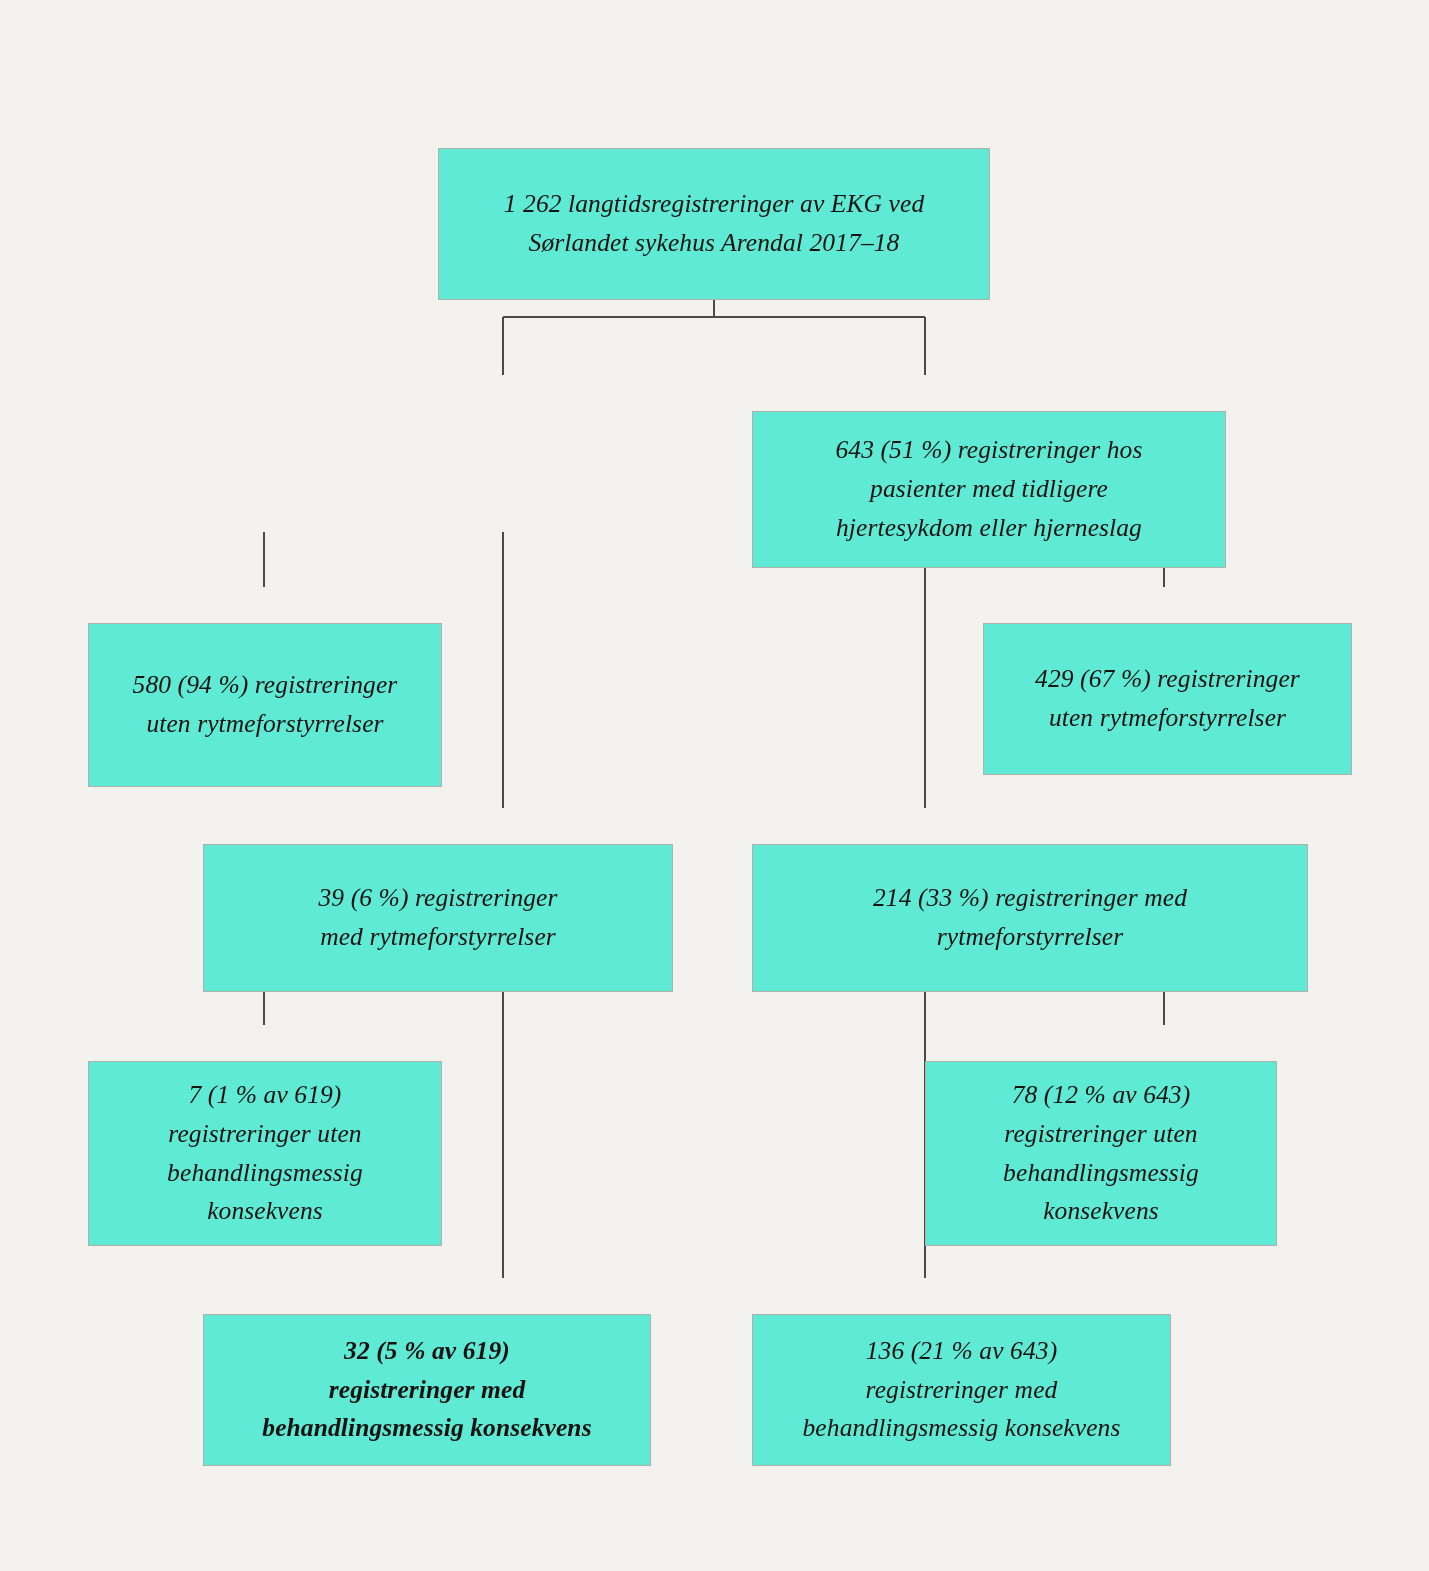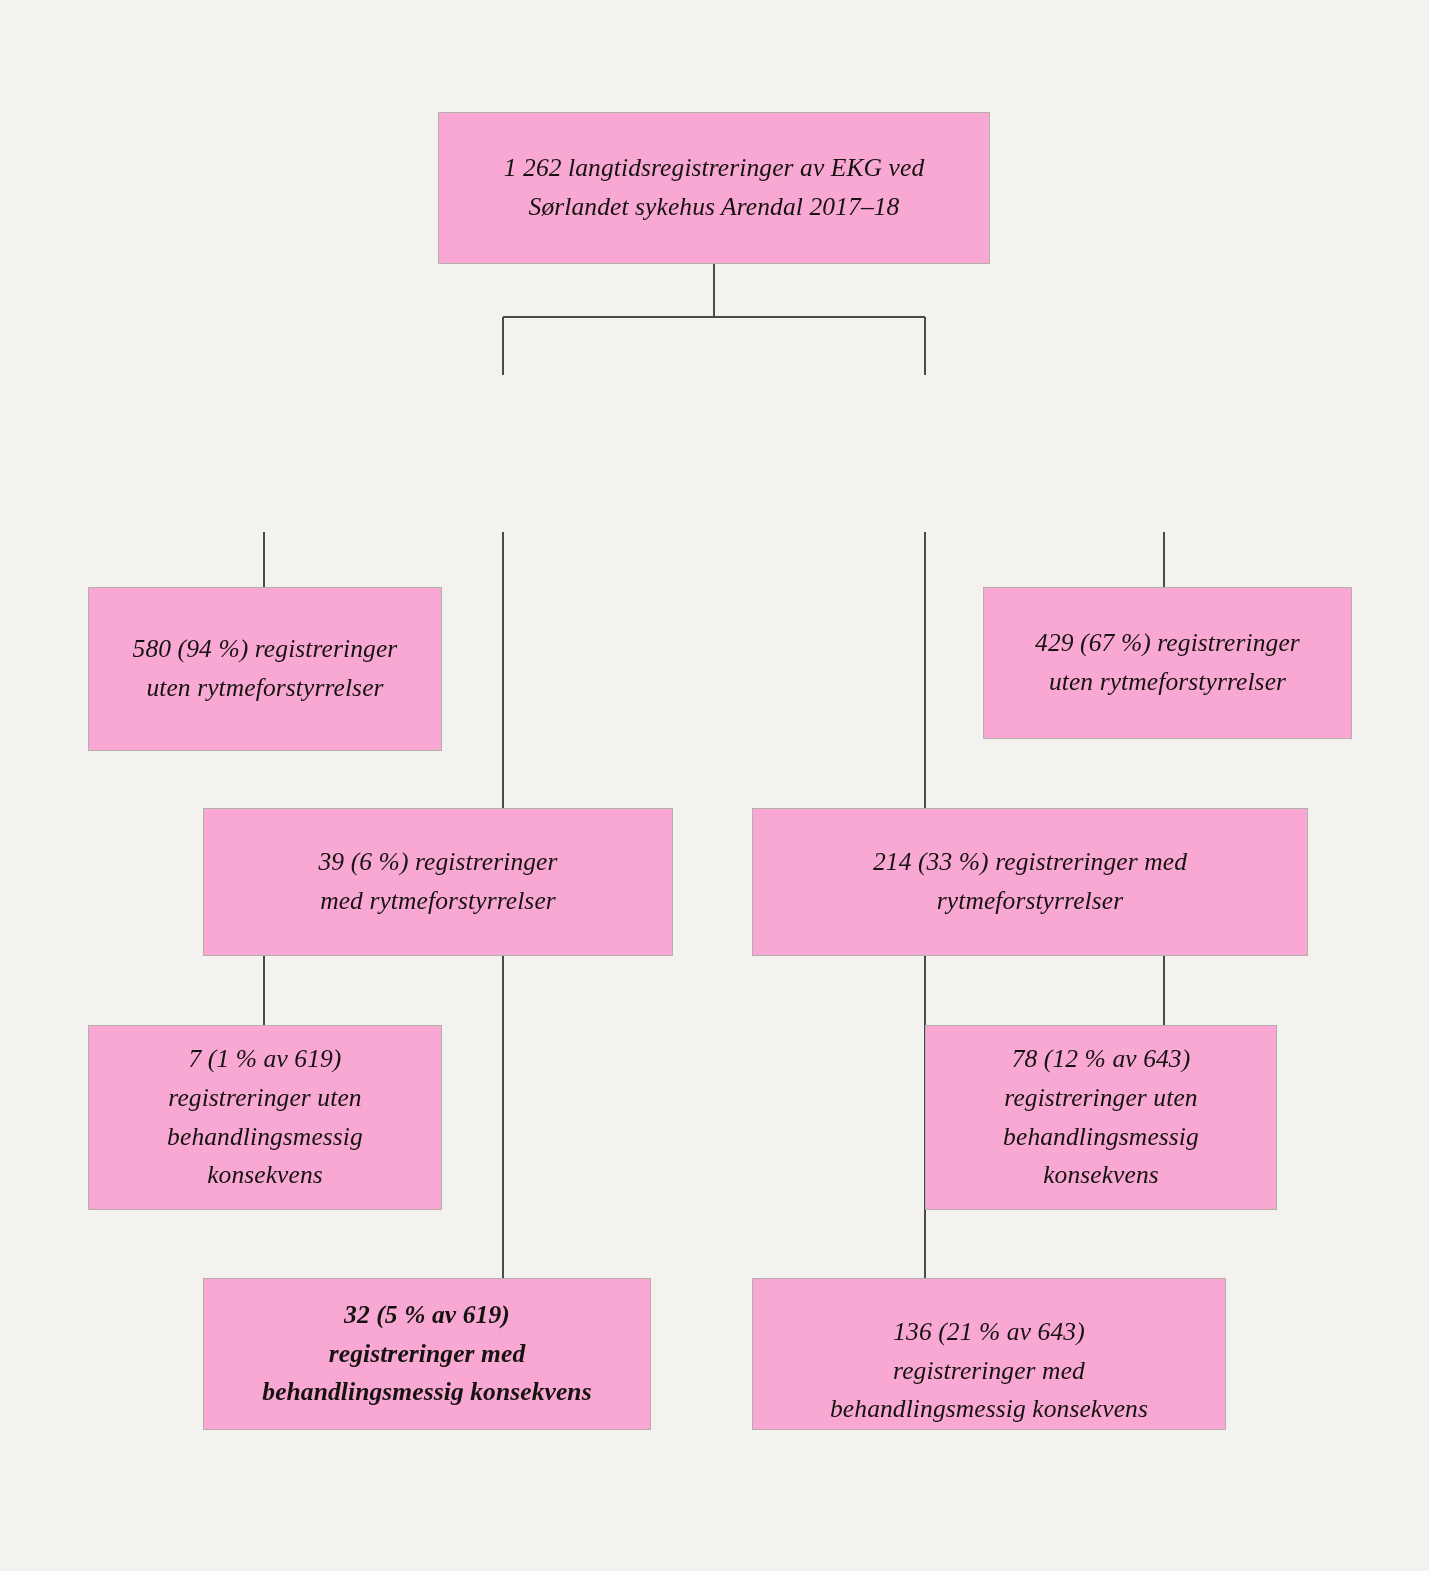--- a/index.html
+++ b/index.html
@@ -23,27 +23,28 @@
     position: absolute;
     left: 0;
     top: 0;
     width: 1429px;
     height: 1571px;
     pointer-events: none;
   }
   .node {
     position: absolute;
     box-sizing: border-box;
-    background: #f9a8d4;
+    background: #5eead4;
     border: 1.4px solid #b3b0ab;
     display: flex;
     align-items: center;
     justify-content: center;
     text-align: center;
     z-index: 2;
+    margin-top: 36px;
   }
   .node-text {
     font-style: italic;
     font-size: 25.5px;
     line-height: 1.52;
     color: #15120f;
     letter-spacing: 0.1px;
     padding: 0 14px;
     white-space: pre-line;
   }
@@ -51,21 +52,21 @@
   #node-root       { left: 438px;  top: 112px;  width: 552px; height: 152px; }
   #node-no-cvd     { left: 203px;  top: 375px;  width: 470px; height: 157px; }
   #node-cvd        { left: 752px;  top: 375px;  width: 474px; height: 157px; }
   #node-no-cvd-norhythm { left: 88px;   top: 587px;  width: 354px; height: 164px; }
   #node-cvd-norhythm    { left: 983px;  top: 587px;  width: 369px; height: 152px; }
   #node-no-cvd-rhythm   { left: 203px;  top: 808px;  width: 470px; height: 148px; }
   #node-cvd-rhythm      { left: 752px;  top: 808px;  width: 556px; height: 148px; }
   #node-no-cvd-notx     { left: 88px;   top: 1025px; width: 354px; height: 185px; }
   #node-cvd-notx        { left: 925px;  top: 1025px; width: 352px; height: 185px; }
   #node-no-cvd-tx       { left: 203px;  top: 1278px; width: 448px; height: 152px; font-weight: bold; }
-  #node-cvd-tx          { left: 752px;  top: 1278px; width: 474px; height: 152px; align-items: flex-end; }
+  #node-cvd-tx          { left: 752px;  top: 1278px; width: 419px; height: 152px; }
 </style>
 </head>
 <body>
 
 <div id="chart-root">
 
   <svg class="connectors" viewBox="0 0 1429 1571" width="1429" height="1571" aria-hidden="true">
     <g stroke="#4a4a4a" stroke-width="2.2" fill="none" shape-rendering="crispEdges">
 
       <path d="M714,264 L714,317"></path>
@@ -86,20 +87,25 @@
       <path d="M925,956 L925,1278"></path>
     </g>
   </svg>
 
   <div class="node" id="node-root">
     <div class="node-text">1 262 langtidsregistreringer av EKG ved
 Sørlandet sykehus Arendal 2017–18</div>
   </div>
 
 
+  <div class="node" id="node-cvd">
+    <div class="node-text">643 (51 %) registreringer hos
+pasienter med tidligere
+hjertesykdom eller hjerneslag</div>
+  </div>
 
   <div class="node" id="node-no-cvd-norhythm">
     <div class="node-text">580 (94 %) registreringer
 uten rytmeforstyrrelser</div>
   </div>
 
   <div class="node" id="node-cvd-norhythm">
     <div class="node-text">429 (67 %) registreringer
 uten rytmeforstyrrelser</div>
   </div>

